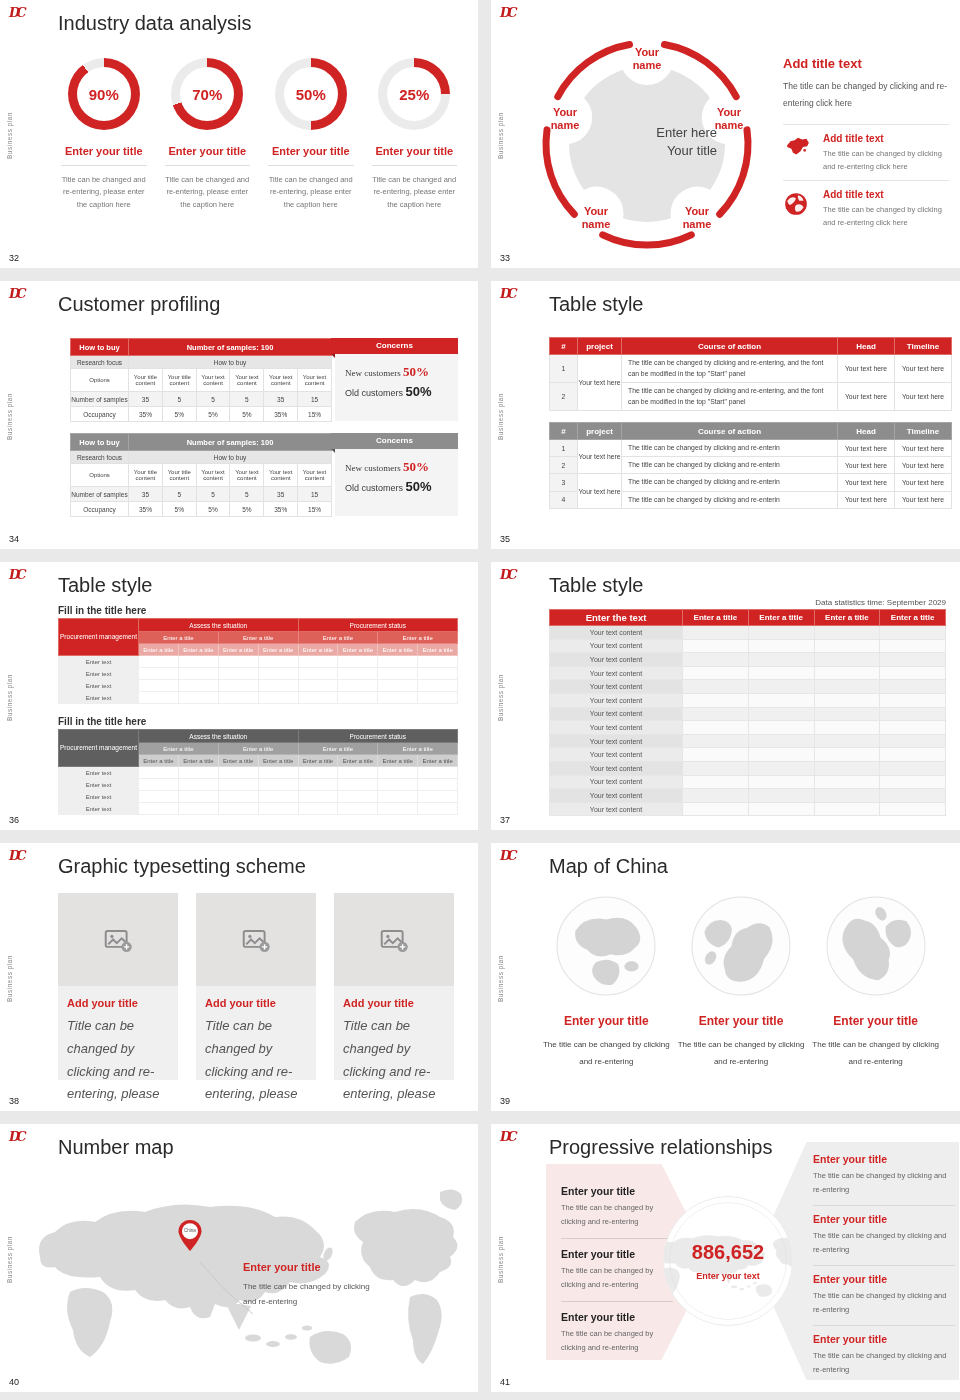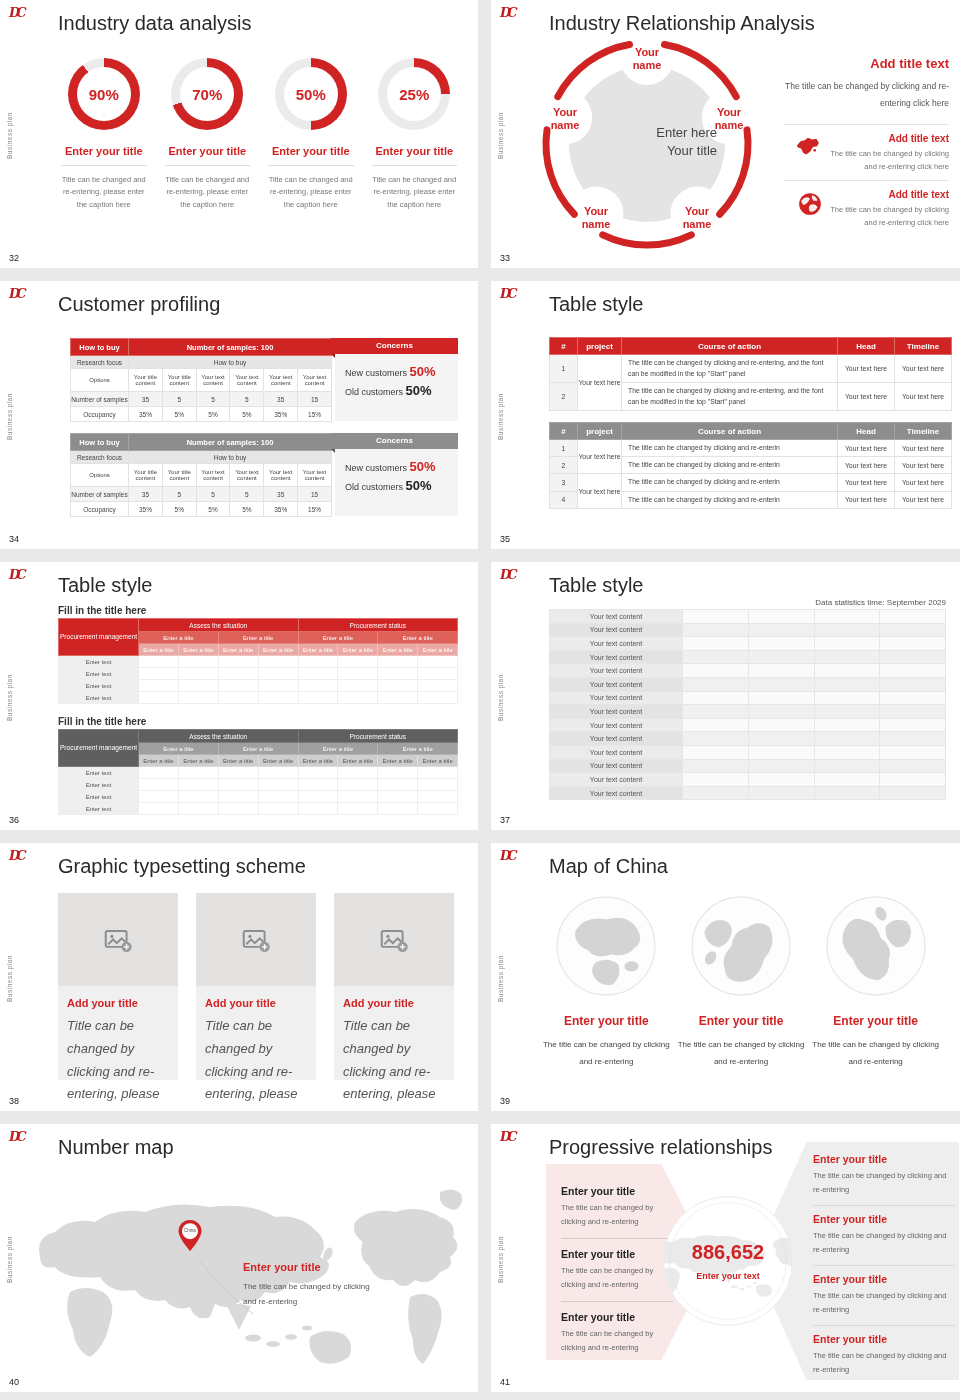--- a/index.html
+++ b/index.html
@@ -25,21 +25,21 @@
   .dsep{height:1px; background:#ddd; margin:8px 2px;}
   .dcap{font-size:7.5px; color:#777; line-height:1.65;}
 
   
   .diagram{position:absolute; left:36px; top:40px; width:240px; height:220px;}
   .diagram svg{position:absolute; inset:0;}
   .nlabel{position:absolute; width:48px; text-align:center; color:var(--red); font-weight:bold; font-size:11px; line-height:1.2; z-index:2;}
   .nl-top{left:96px; top:6px;} .nl-left{left:14px; top:66px;} .nl-right{left:178px; top:66px;}
   .nl-bl{left:45px; top:165px;} .nl-br{left:146px; top:165px;}
   .centerText{position:absolute; left:50px; top:84px; width:140px; text-align:right; font-size:13px; color:#444; line-height:1.4; z-index:2;}
-  .panel33{position:absolute; left:292px; top:56px; width:166px;text-align:right;}
+  .panel33{position:absolute; left:292px; top:56px; width:166px;}
   .p-head{color:var(--red); font-weight:bold; font-size:13px;}
   .p-cap{font-size:8.5px; color:#555; line-height:2.0; margin-top:7px;}
   .p-items{margin-top:12px;}
   .p-item{display:flex; align-items:flex-start; border-top:1px solid #e5e5e5; padding:8px 0 7px;}
   .p-ico{flex:0 0 40px; padding-top:2px;}
   .pi-head{color:var(--red); font-weight:bold; font-size:10px; margin-bottom:3px;}
   .pi-cap{font-size:7.5px; color:#777; line-height:1.75;}
 
   
   table{border-collapse:collapse; table-layout:fixed;}
@@ -54,21 +54,21 @@
   .t34 .ro td{height:23px; font-size:6px;}
   .t34 .rs td{background:#f3f3f3; height:15px;}
   .t34 .rc td{height:15px;}
   .conc{position:absolute; left:335px; width:123px; height:83px; background:#f4f4f4;}
   .ca{top:57px;} .cb{top:152px;}
   .ribbon{position:absolute; left:-4px; top:0; right:0; height:16px; background:var(--red); color:#fff; font-size:8px; font-weight:bold; text-align:center; line-height:16px;}
   .ribbon::after{content:""; position:absolute; left:0; top:16px; width:0; height:0; border-top:4px solid var(--red-dark); border-left:4px solid transparent;}
   .conc.gray2 .ribbon{background:var(--gray-hd);}
   .conc.gray2 .ribbon::after{border-top-color:#565656;}
   .cline{padding:0 10px; font-size:9px; color:#3a3a3a;}
-  .cline1{margin-top:26px; margin-bottom:4px;}
+  .cline1{margin-top:26px; margin-bottom:4px;font-family:Liberation Serif, serif;}
   .cv{font-size:13px; font-weight:bold;} .cv.red{color:var(--red);} .cv.dk{color:#222;}
 
   
   .t35{position:absolute; left:58px; width:402px; font-size:6.8px;}
   .t35a{top:56px;} .t35b{top:141px;}
   .t35 .hd{background:var(--red); color:#fff; font-weight:bold; font-size:8px; height:17px; border-color:#e06b65;}
   .t35.gray .hd{background:var(--gray-hd); border-color:#a5a5a5;}
   .t35 .num{background:#f3f3f3;}
   .t35 .course{text-align:left; padding:3px 6px; line-height:1.5;}
   .t35a td{height:28px;} .t35b td{height:17px;}
@@ -214,21 +214,20 @@
         <div class="dsep"></div>
         <div class="dcap">Title can be changed and re-entering, please enter the caption here</div>
       </div>
     </div>
     <div class="snum">32</div>
   </section>
 
   <section class="slide" id="s33">
     <div class="logo">DC</div>
     <div class="vtext">Business plan</div>
-    <h2 class="stitle">Industry Relationship Analysis</h2>
     <div class="diagram">
       <svg viewBox="0 0 240 220">
         <circle cx="120" cy="104" r="78" fill="#e4e4e4"></circle>
         <circle cx="120" cy="18" r="27" fill="#fff"></circle>
         <circle cx="201.8" cy="77.4" r="27" fill="#fff"></circle>
         <circle cx="170.5" cy="173.6" r="27" fill="#fff"></circle>
         <circle cx="69.5" cy="173.6" r="27" fill="#fff"></circle>
         <circle cx="38.2" cy="77.4" r="27" fill="#fff"></circle>
         <g stroke="#d02323" stroke-width="7" fill="none" stroke-linecap="round">
           <path d="M137.5 4.5 A101 101 0 0 1 209.2 56.6"></path>
@@ -663,20 +662,27 @@
     <div class="note37">Data statistics time: September 2029</div>
     <table class="t37">
       <colgroup>
           <col style="width:133px">
           <col>
           <col>
           <col>
           <col>
         </colgroup>
       <tbody>
+          <tr>
+            <td class="hd hd1">Enter the text</td>
+            <td class="hd">Enter a title</td>
+            <td class="hd">Enter a title</td>
+            <td class="hd">Enter a title</td>
+            <td class="hd">Enter a title</td>
+          </tr>
       <tr>
             <td class="lbl">Your text content</td>
             <td></td>
             <td></td>
             <td></td>
             <td></td>
           </tr>
       <tr>
             <td class="lbl">Your text content</td>
             <td></td>

